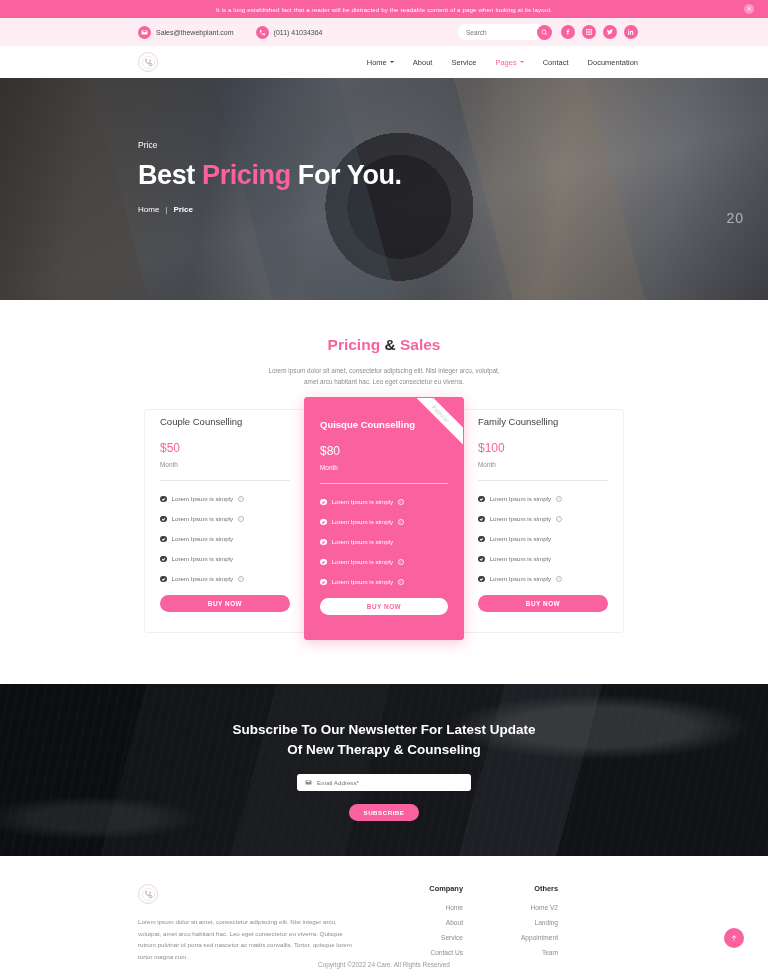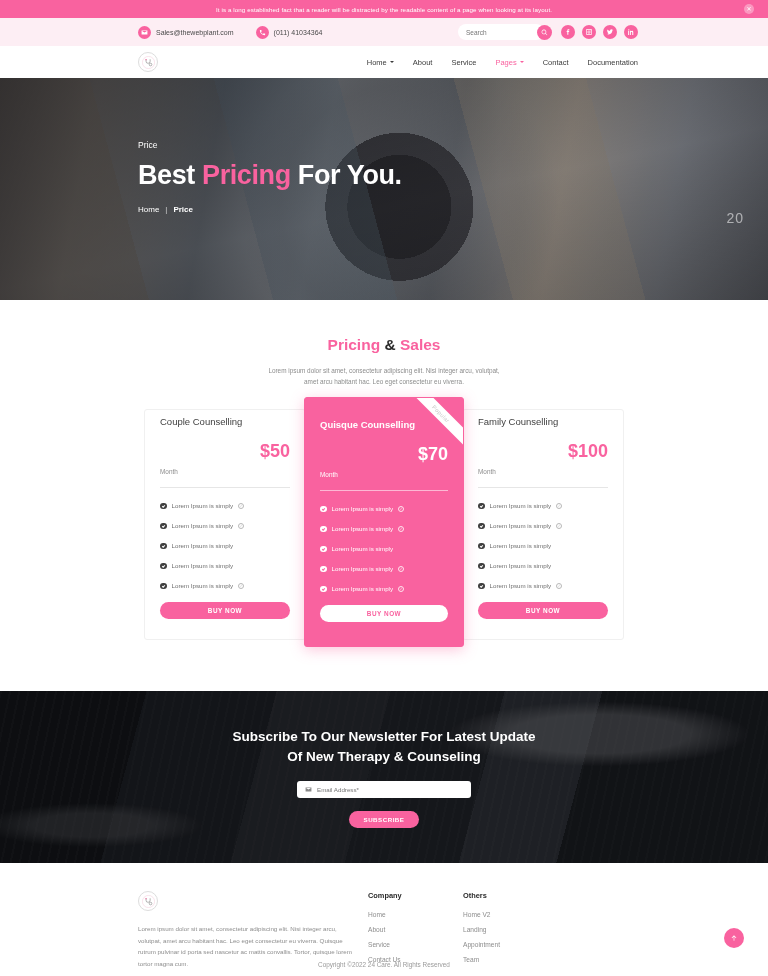--- a/index.html
+++ b/index.html
@@ -133,21 +133,21 @@
     background: #fff; border: 1px solid #f0f0f0; border-radius: 3px;
     padding: 6px 15px 20px; width: 162px; position: relative;
   }
   .card.featured {
     background: #f9629f; border-color: #f9629f; width: 160px;
     padding: 21px 15px 24px; margin: -12px -2px 0; z-index: 3; overflow: hidden;
     box-shadow: 0 3px 14px rgba(249,98,159,.35);
   }
   .card-name { font-size: 9.5px; color: #3f3f3f; }
   .card.featured .card-name { color: #fff; font-weight: 700; }
-  .card-price { font-size: 18px; font-weight: 700; color: #f9629f; margin-top: 14px; text-align: right; }
+  .card-price { font-size: 12px; font-weight: 400; color: #f9629f; margin-top: 14px; }
   .card.featured .card-price { color: #fff; }
   .card-period { font-size: 6.4px; color: #8d8d8d; margin-top: 6px; }
   .card.featured .card-period { color: #fff; }
   .card-rule { height: 1px; background: #e6e6e6; margin: 12px 0 14px; }
   .card.featured .card-rule { background: rgba(255,255,255,.55); }
   .feat { display: flex; align-items: center; gap: 5px; margin-bottom: 13px; }
   .feat .bullet {
     width: 6.5px; height: 6.5px; border-radius: 50%; background: #3f3f3f;
     position: relative; flex: none;
   }
@@ -219,21 +219,21 @@
 
   
   .footer { background: #fff; padding: 28px 130px 0 138px; display: flex; }
   .f-brand { width: 216px; }
   .f-logo {
     width: 20px; height: 20px; border-radius: 50%; border: 1.2px solid #ddd;
     display: flex; align-items: center; justify-content: center; margin-bottom: 12px;
   }
   .f-logo svg { width: 13px; height: 13px; }
   .f-about { font-size: 6.2px; line-height: 1.85; color: #8d8d8d; }
-  .f-col { width: 95px; }
+  .f-col { width: 95px; text-align: right; }
   .f-col.first { margin-left: 14px; }
   .f-head { font-size: 7.4px; font-weight: 700; color: #2b2b2b; margin-bottom: 11px; }
   .f-link { font-size: 6.6px; color: #8d8d8d; margin-bottom: 8px; cursor: pointer; }
   .copyright {
     position: absolute; left: 0; right: 0; bottom: 8px;
     text-align: center; font-size: 6.4px; color: #9a9a9a;
   }
   .to-top {
     position: absolute; right: 24px; bottom: 28px;
     width: 20px; height: 20px; border-radius: 50%; background: #f9629f;
@@ -381,21 +381,21 @@
         <div class="feat">
           <span class="bullet"></span>
           <span class="ftxt">Lorem Ipsum is simply</span>
           <span class="info">i</span>
         </div>
         <button class="buy">BUY NOW</button>
       </div>
       <div class="card featured">
         <div class="ribbon">Popular</div>
         <div class="card-name">Quisque Counselling</div>
-        <div class="card-price">$70</div>
+        <div class="card-price">$80</div>
         <div class="card-period">Month</div>
         <div class="card-rule"></div>
         <div class="feat">
           <span class="bullet"></span>
           <span class="ftxt">Lorem Ipsum is simply</span>
           <span class="info">i</span>
         </div>
         <div class="feat">
           <span class="bullet"></span>
           <span class="ftxt">Lorem Ipsum is simply</span>

